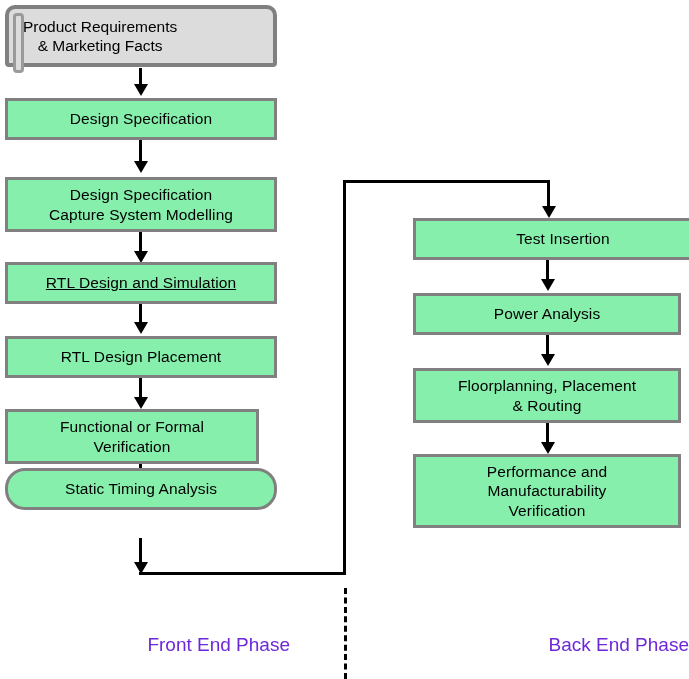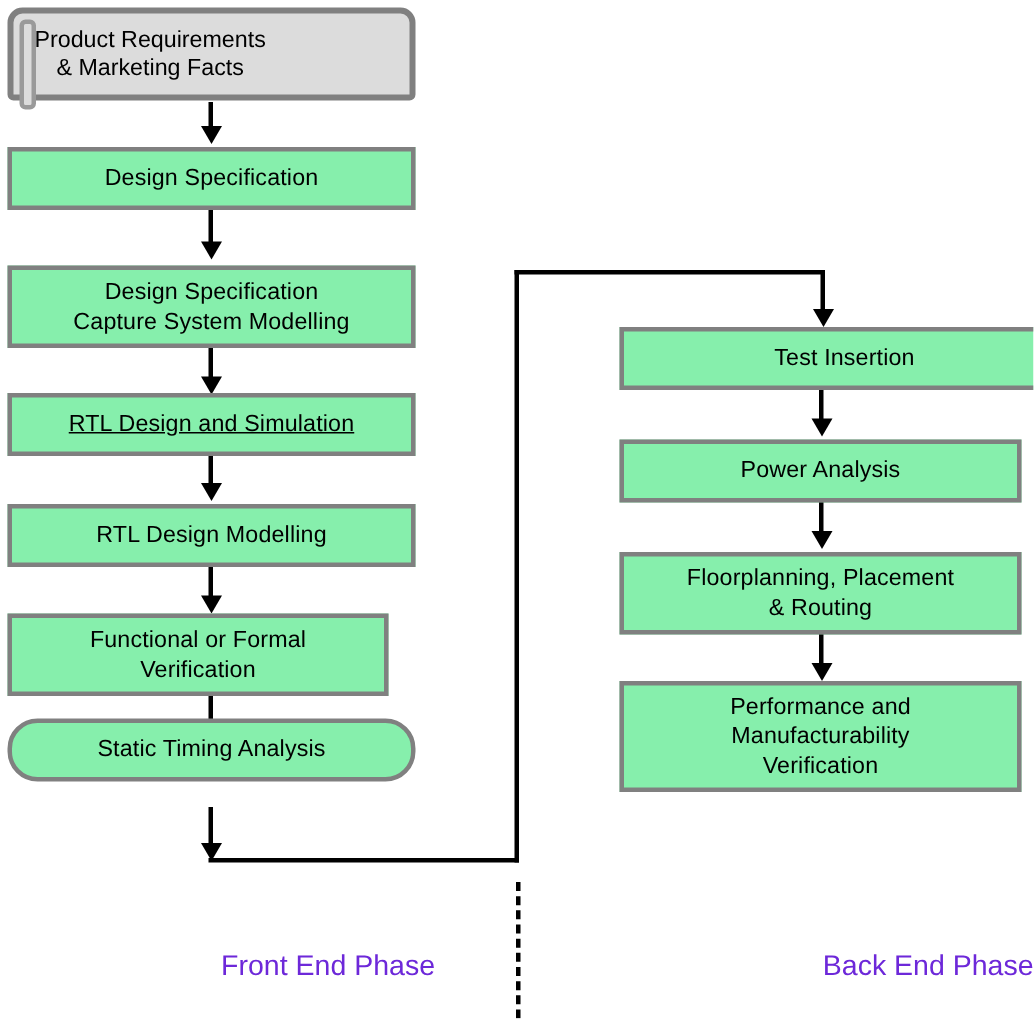--- a/index.html
+++ b/index.html
@@ -122,35 +122,35 @@
   <div class="arrow-down" style="left:134px; top:251px;"></div>
 
   <div class="box" style="left:5px; top:262px; width:272px; height:42px;text-decoration:underline;">
     <span>RTL Design and Simulation</span>
   </div>
 
   <div class="vline" style="left:139px; top:304px; height:21px;"></div>
   <div class="arrow-down" style="left:134px; top:322px;"></div>
 
   <div class="box" style="left:5px; top:336px; width:272px; height:42px;">
-    <span>RTL Design Modelling</span>
+    <span>RTL Design Placement</span>
   </div>
 
   <div class="vline" style="left:139px; top:378px; height:22px;"></div>
   <div class="arrow-down" style="left:134px; top:397px;"></div>
 
   <div class="box" style="left:5px; top:409px; width:254px; height:55px;">
     <span>Functional or Formal
 Verification</span>
   </div>
 
   <div class="vline" style="left:139px; top:464px; height:22px;"></div>
   <div class="arrow-down" style="left:134px; top:483px;"></div>
 
-  <div class="box" style="left:5px; top:479px; width:272px; height:42px;border-radius:20px;">
+  <div class="box" style="left:5px; top:468px; width:272px; height:42px;border-radius:20px;">
     <span>Static Timing Analysis</span>
   </div>
 
   <div class="vline" style="left:139px; top:538px; height:26px;"></div>
   <div class="arrow-down" style="left:134px; top:562px;"></div>
 
   <div class="hline" style="left:139px; top:572px; width:207px;"></div>
 
   <div class="vline" style="left:343px; top:180px; height:395px;"></div>
 

